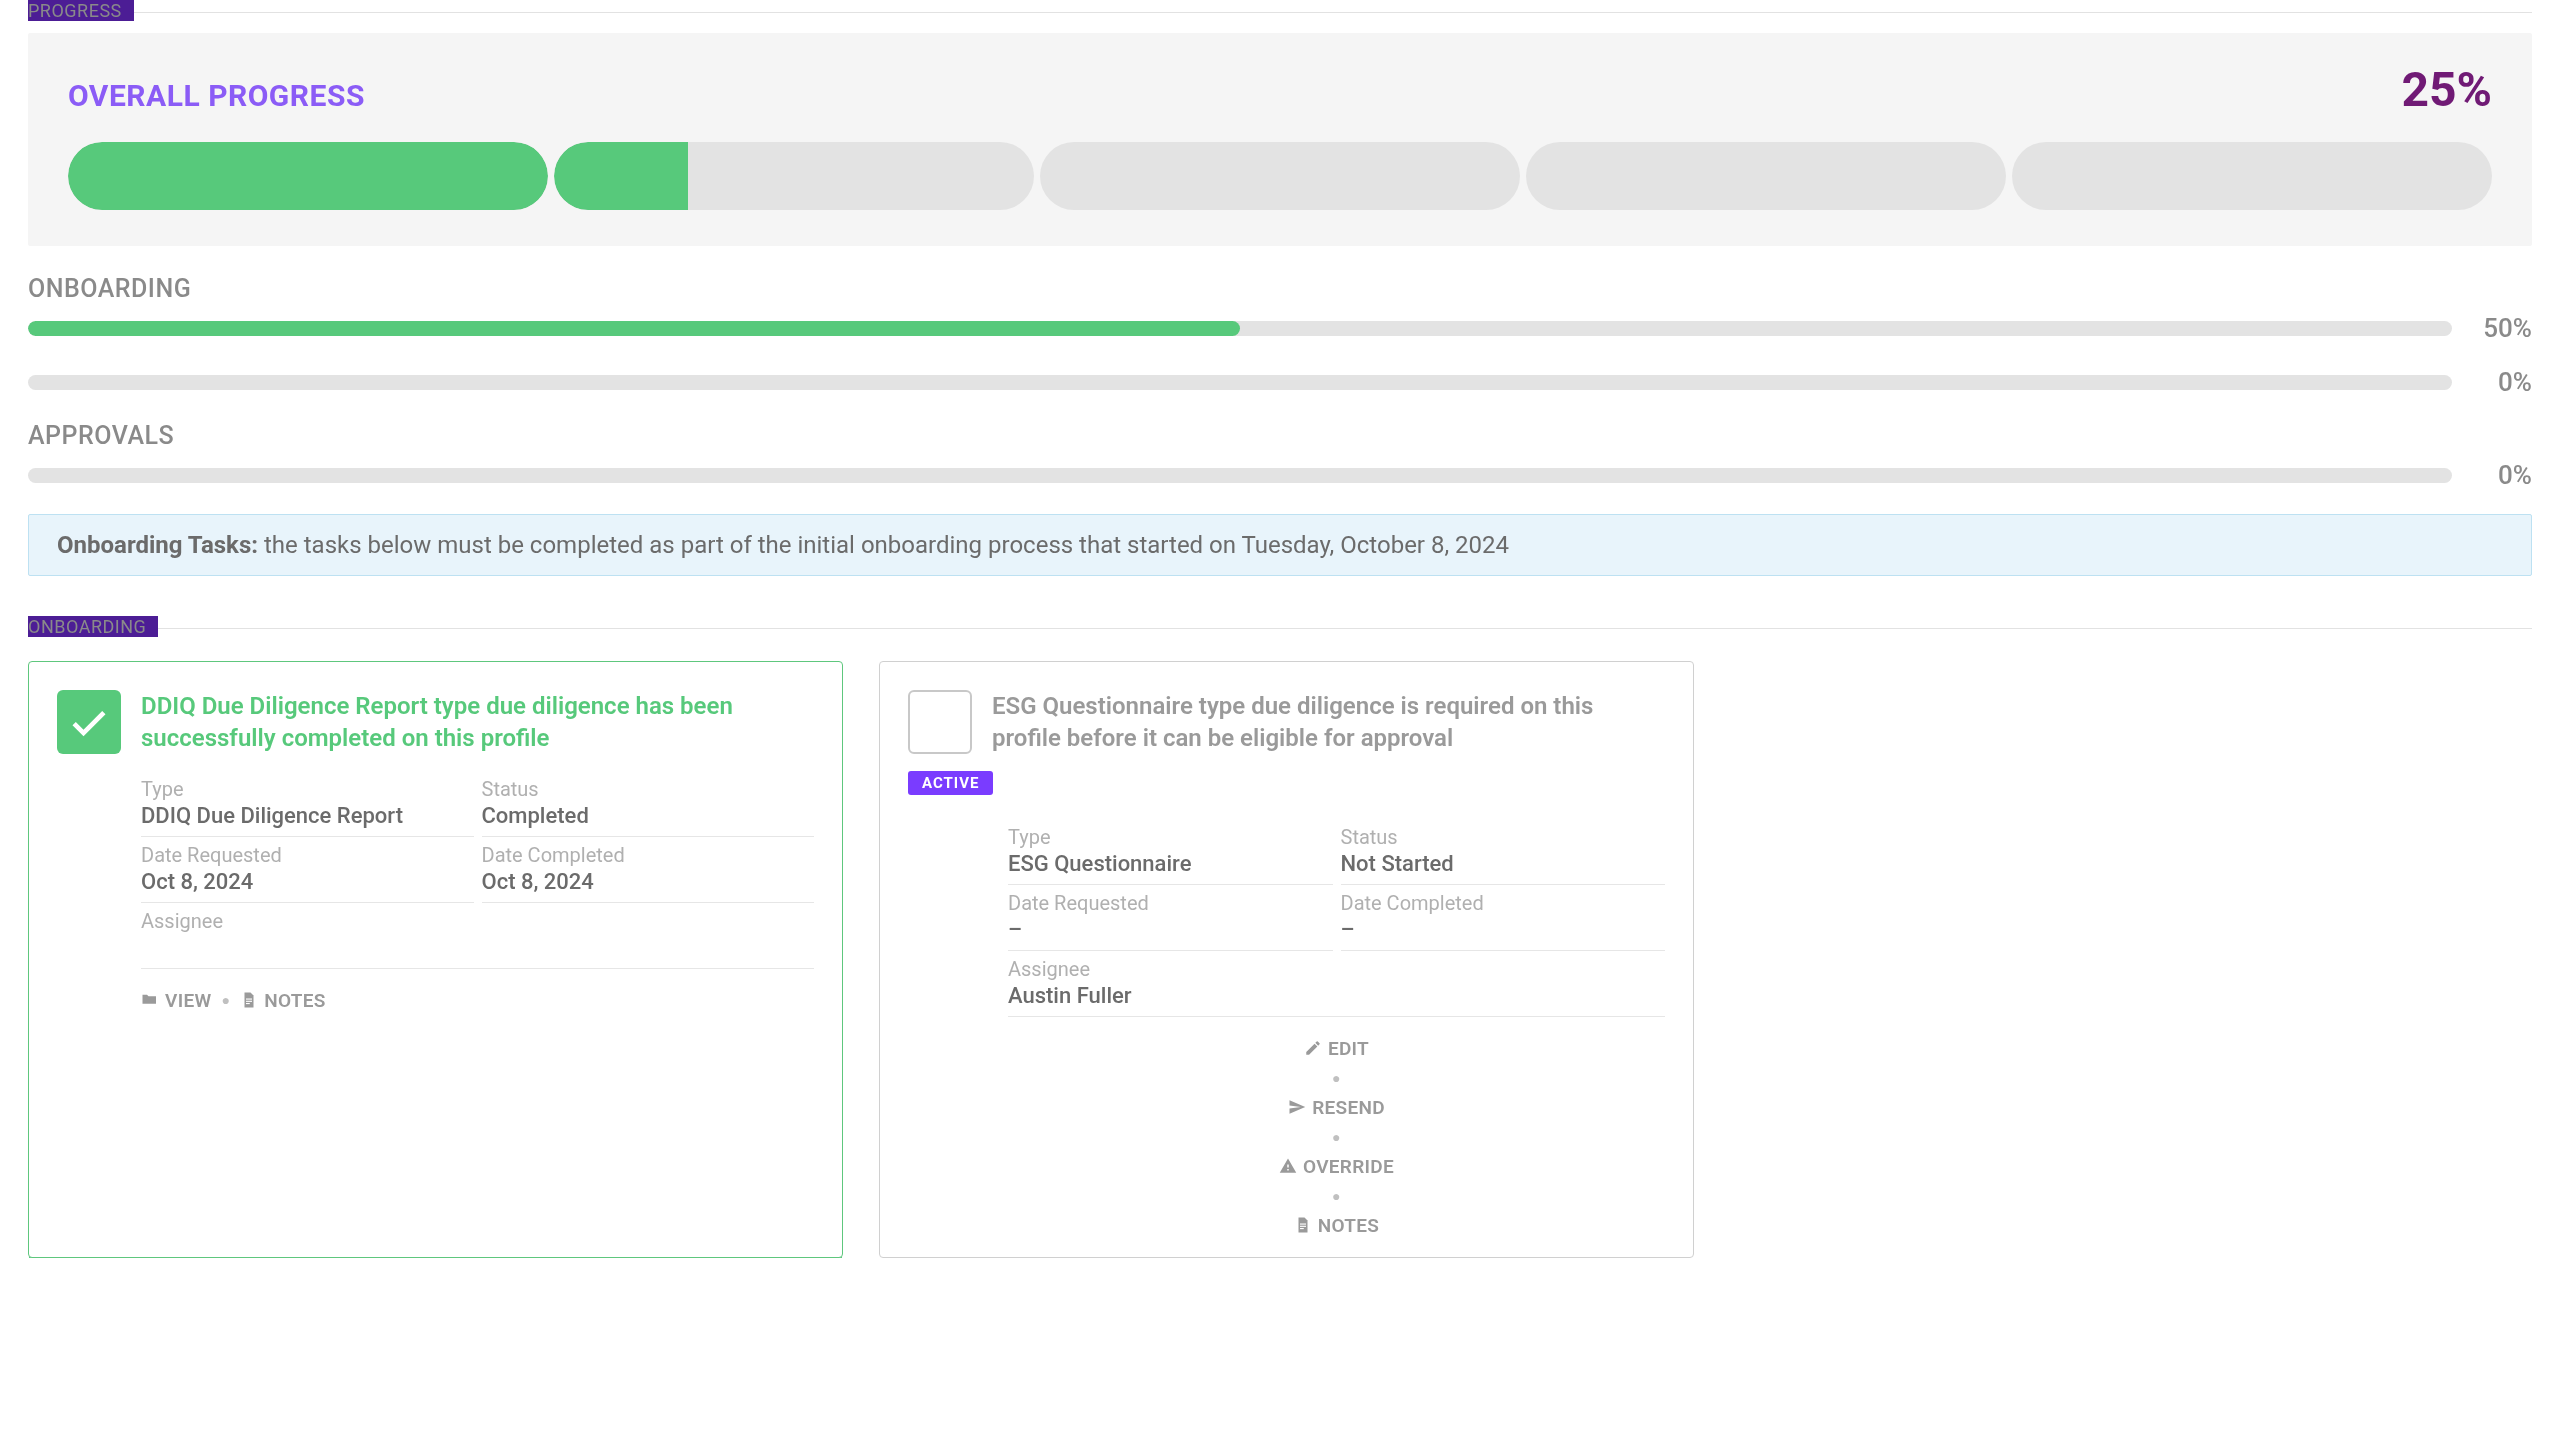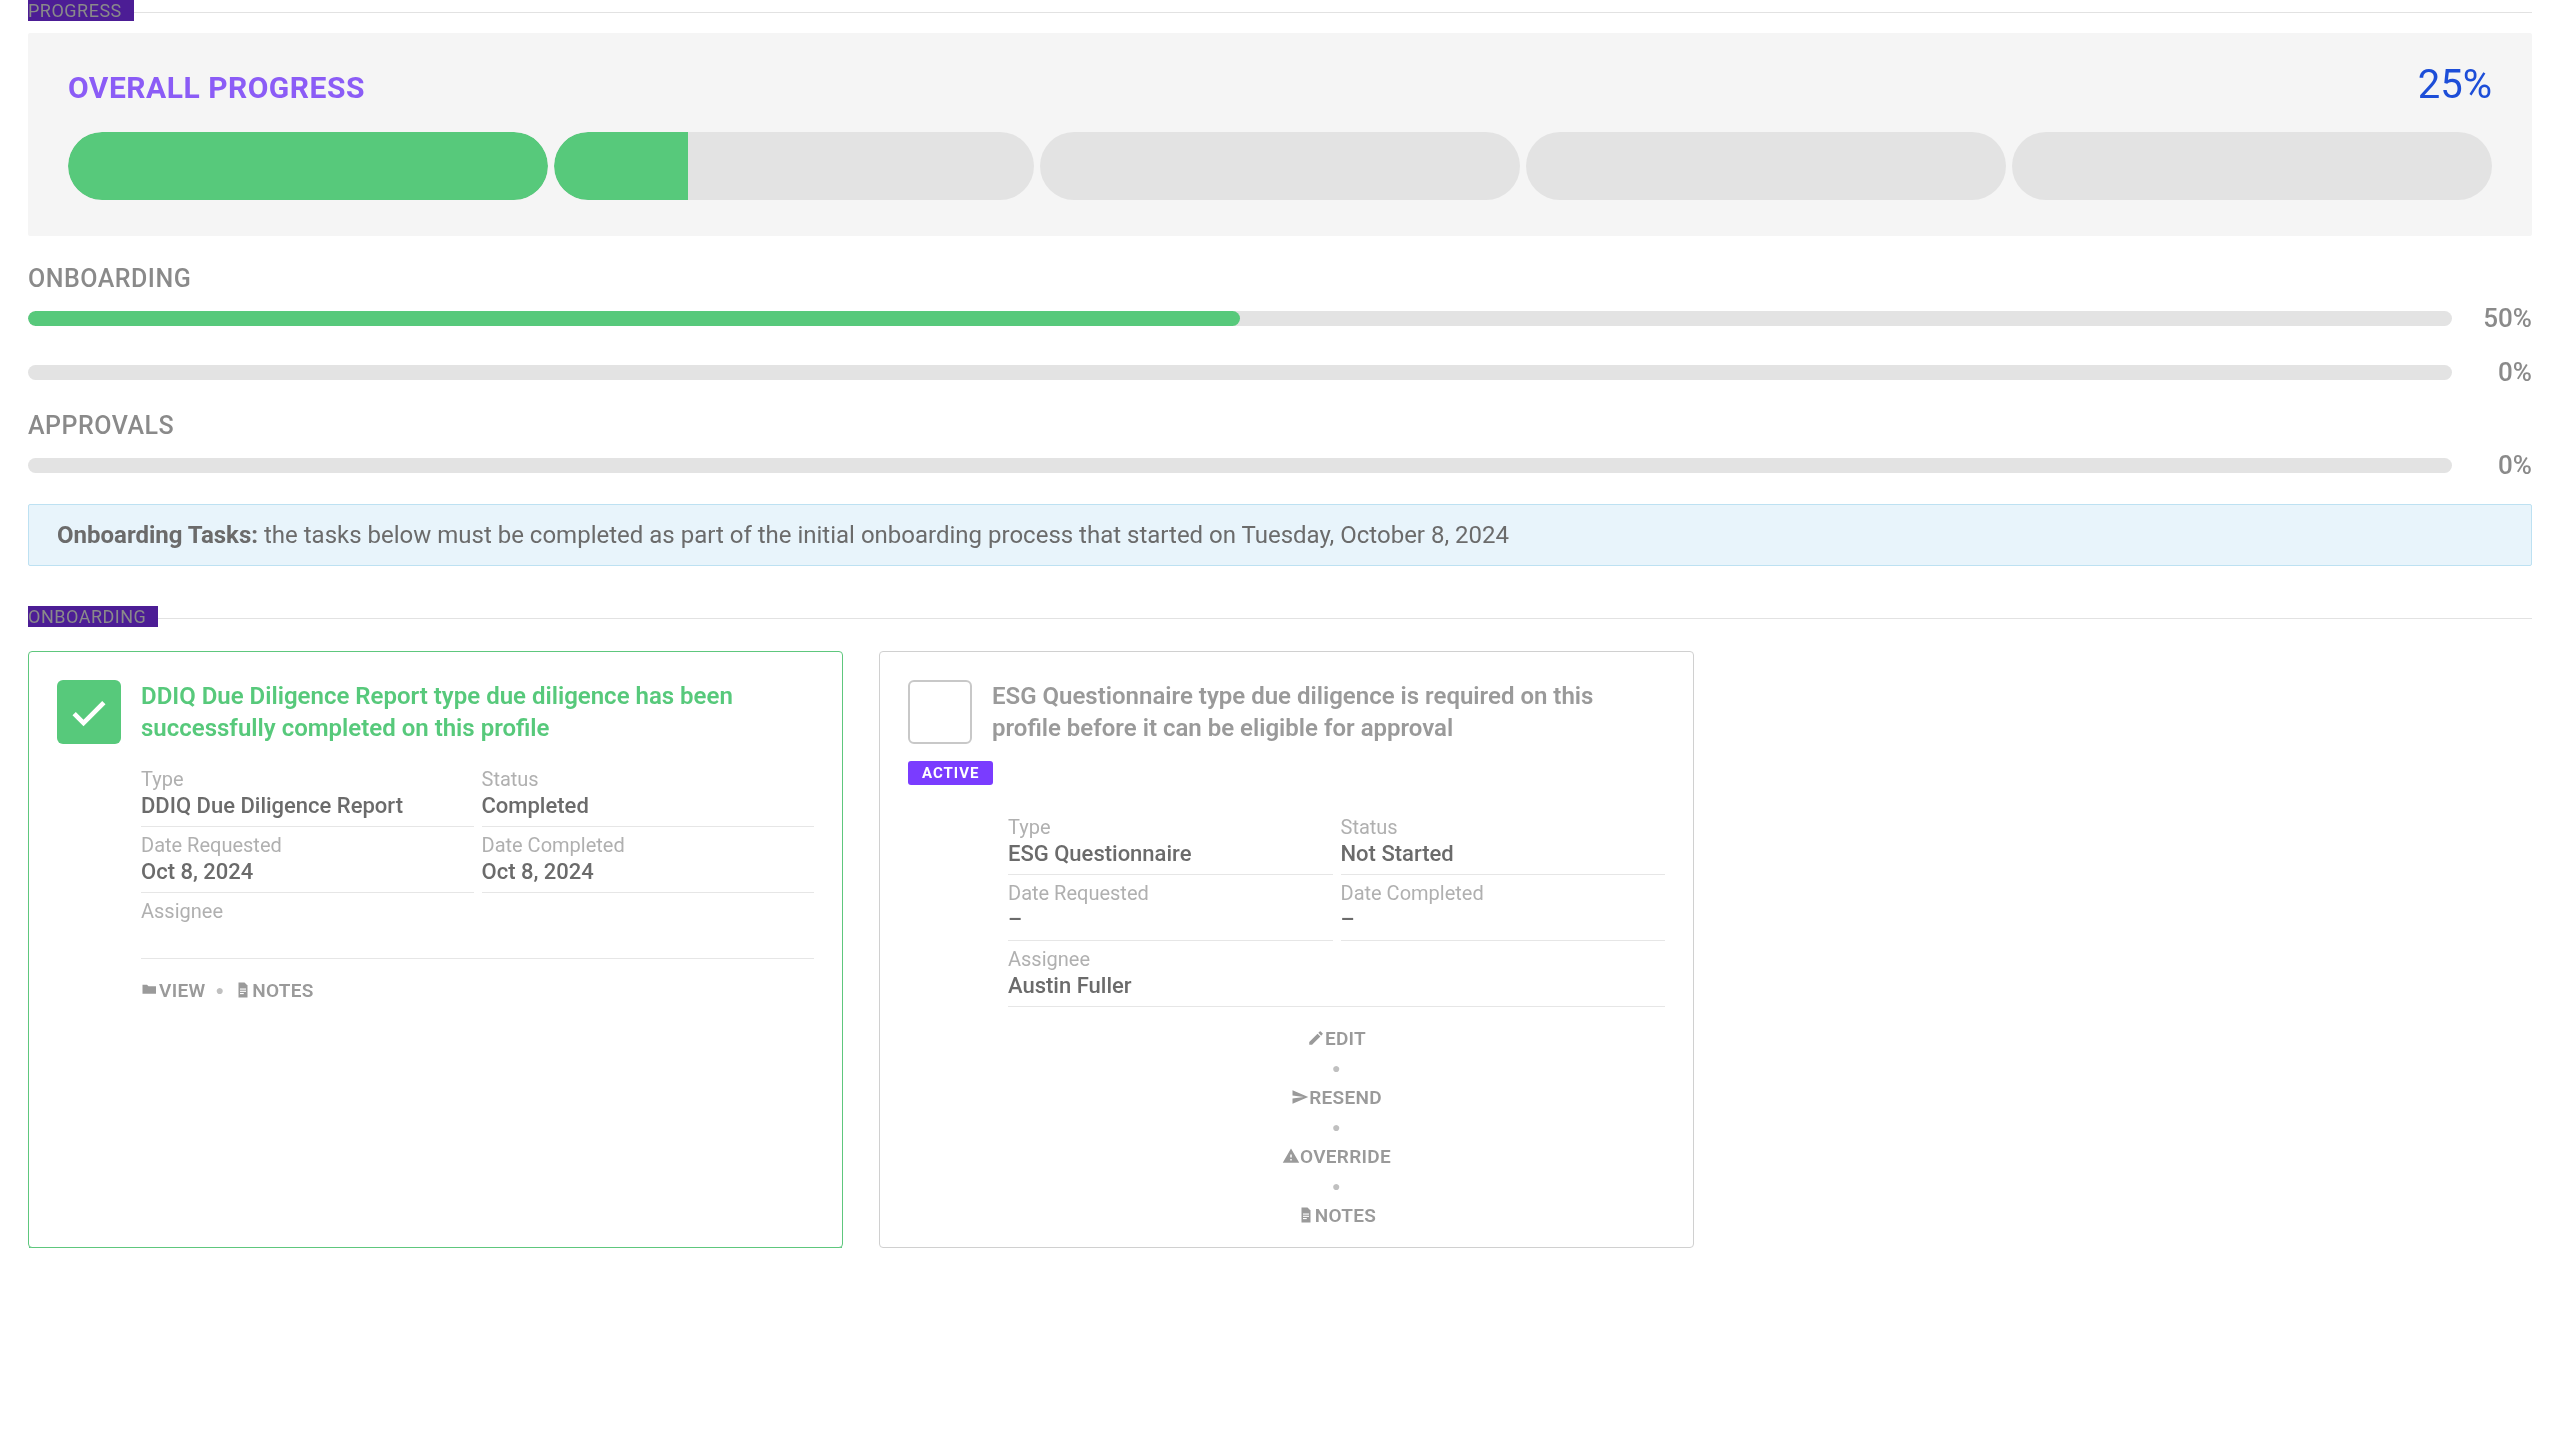--- a/index.html
+++ b/index.html
@@ -45,23 +45,23 @@
   align-items: baseline;
   margin-bottom: 24px;
 }
 .overall-title {
   font-size: 30px;
   font-weight: 700;
   color: #8b5cf6;
   letter-spacing: 0.5px;
 }
 .overall-pct {
-  font-size: 40px;
-  font-weight: 400;
-  color: #1d4ed8;
+  font-size: 48px;
+  font-weight: 700;
+  color: #701a75;
 }
 .overall-track {
   display: flex;
   gap: 6px;
   height: 68px;
 }
 .overall-seg {
   flex: 1;
   background: #e3e3e3;
   border-radius: 34px;
@@ -193,20 +193,21 @@
   margin-left: 84px;
   font-size: 19px;
   color: #9a9a9a;
   font-weight: 600;
   letter-spacing: 0.3px;
 }
 .card:not(.completed) .card-actions { margin-left: 100px; flex-direction: column; }
 .action {
   display: inline-flex;
   align-items: center;
+  gap: 6px;
   cursor: pointer;
 }
 .action svg { width: 18px; height: 18px; fill: #9a9a9a; }
 .dot { color: #c0c0c0; font-size: 14px; }
 </style>
 </head>
 <body>
 
 <div class="section-header-wrap">
   <span class="section-header">PROGRESS</span>

